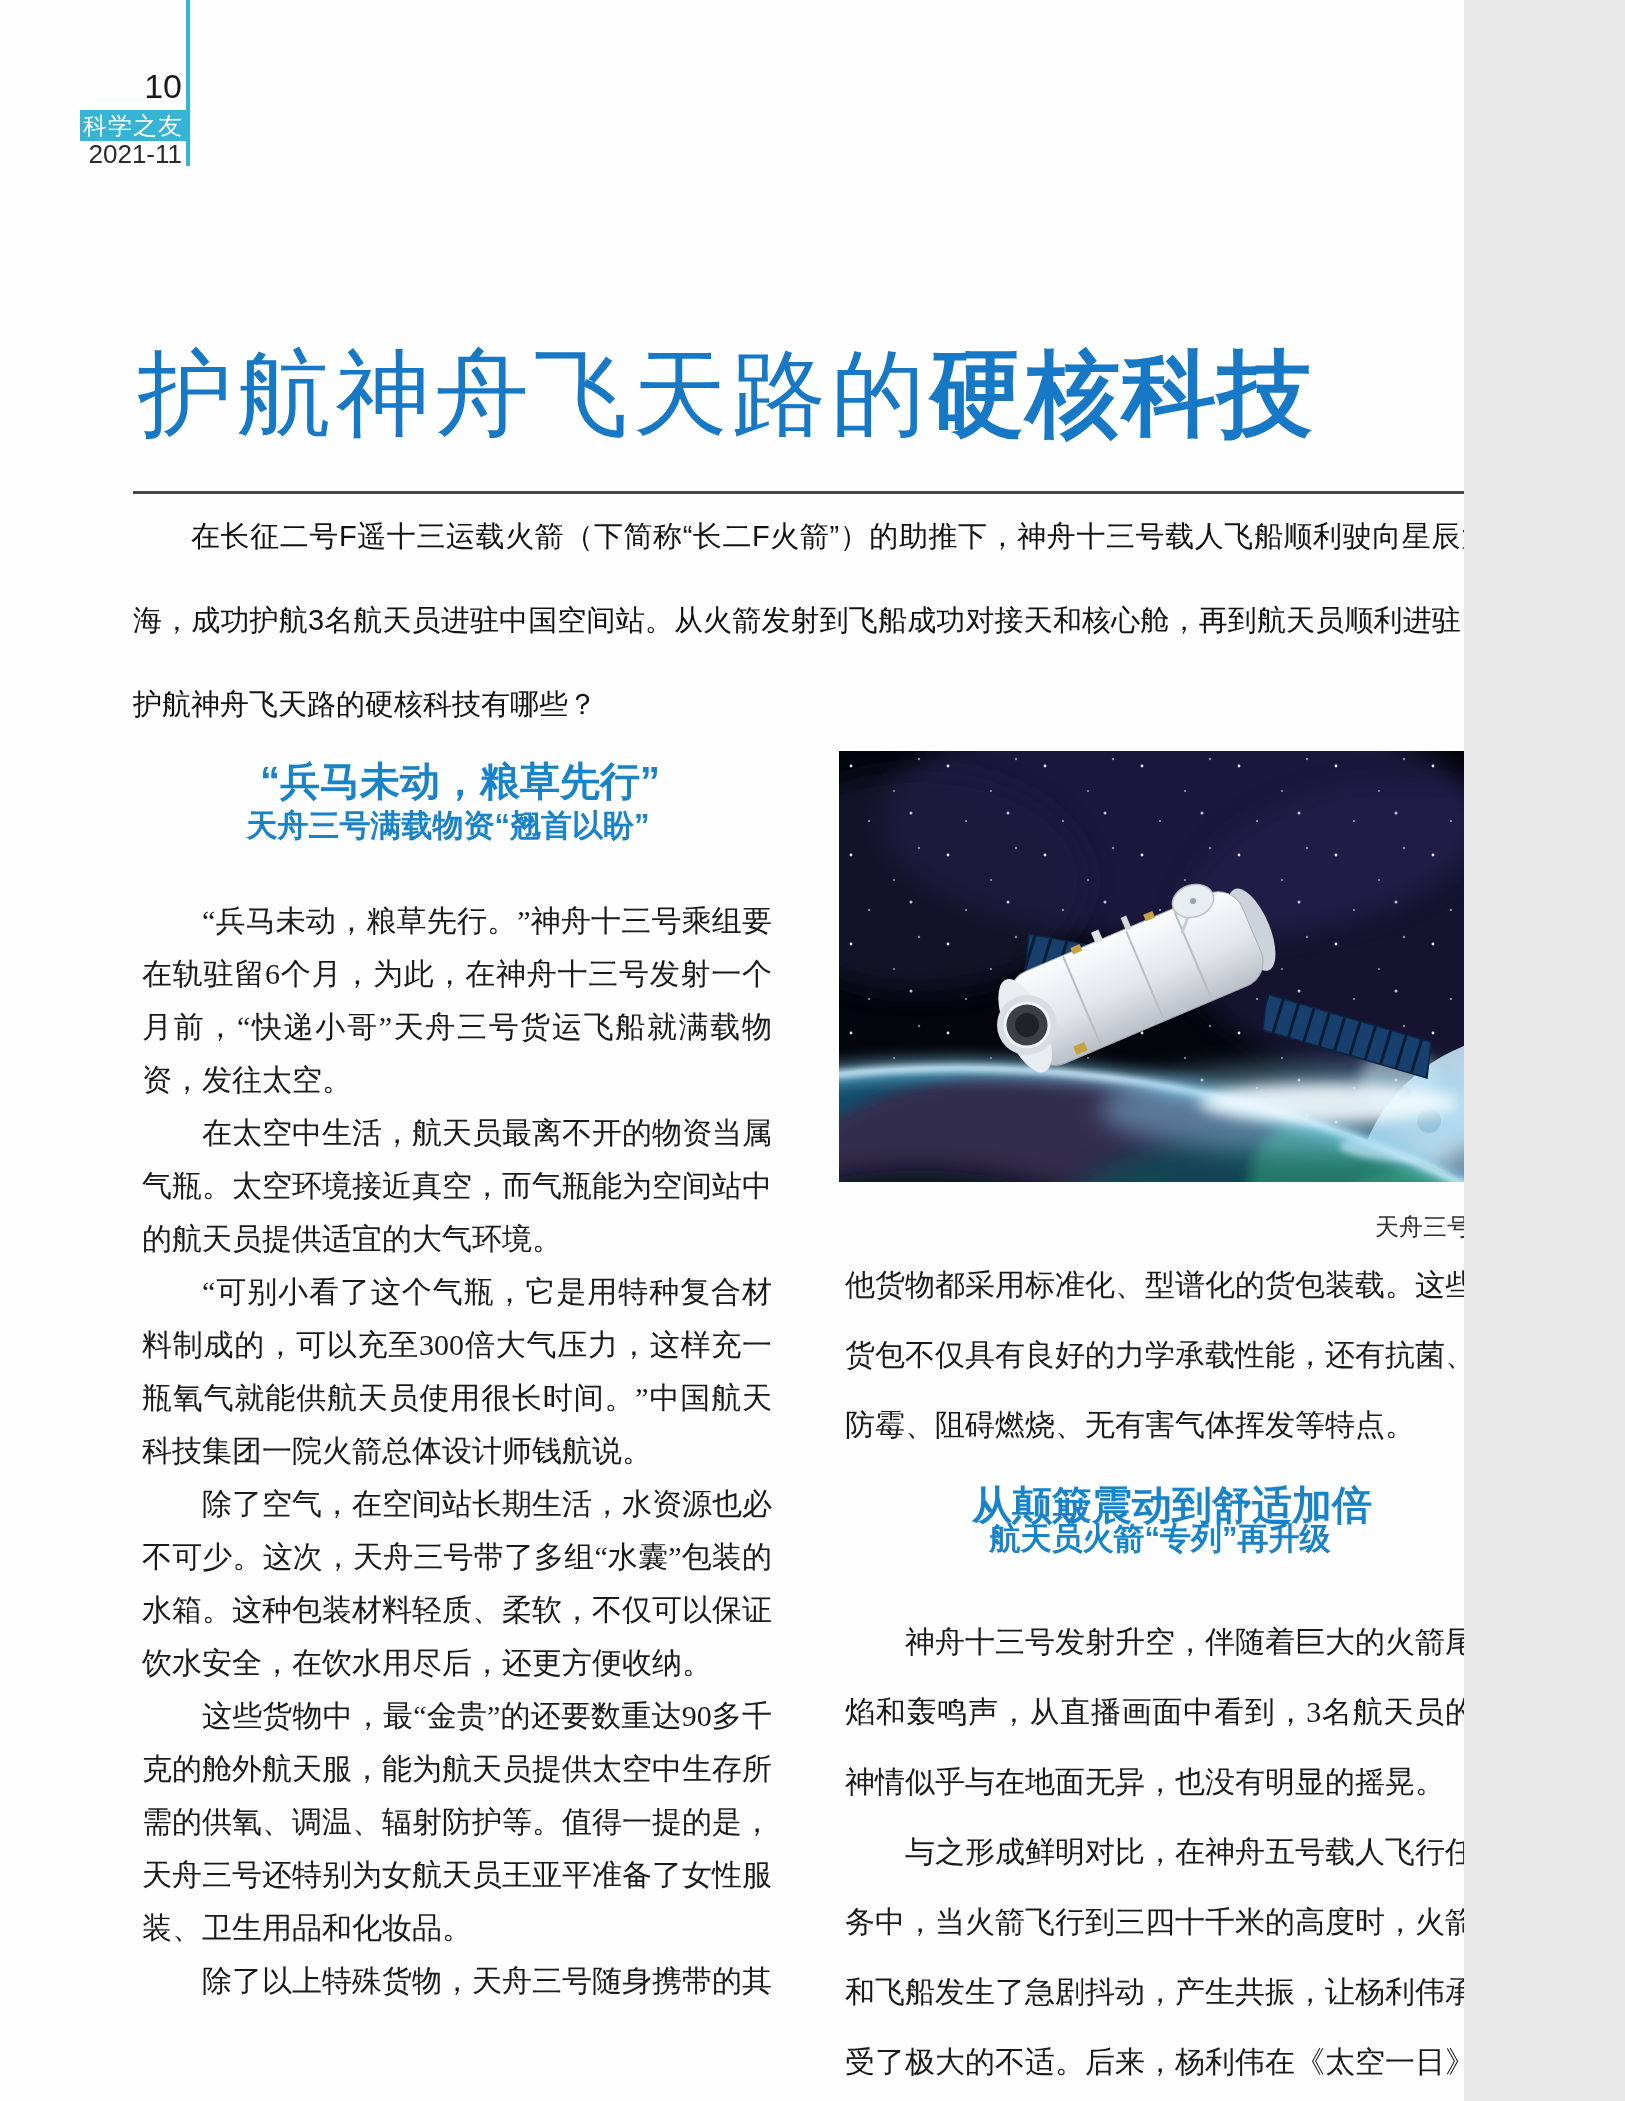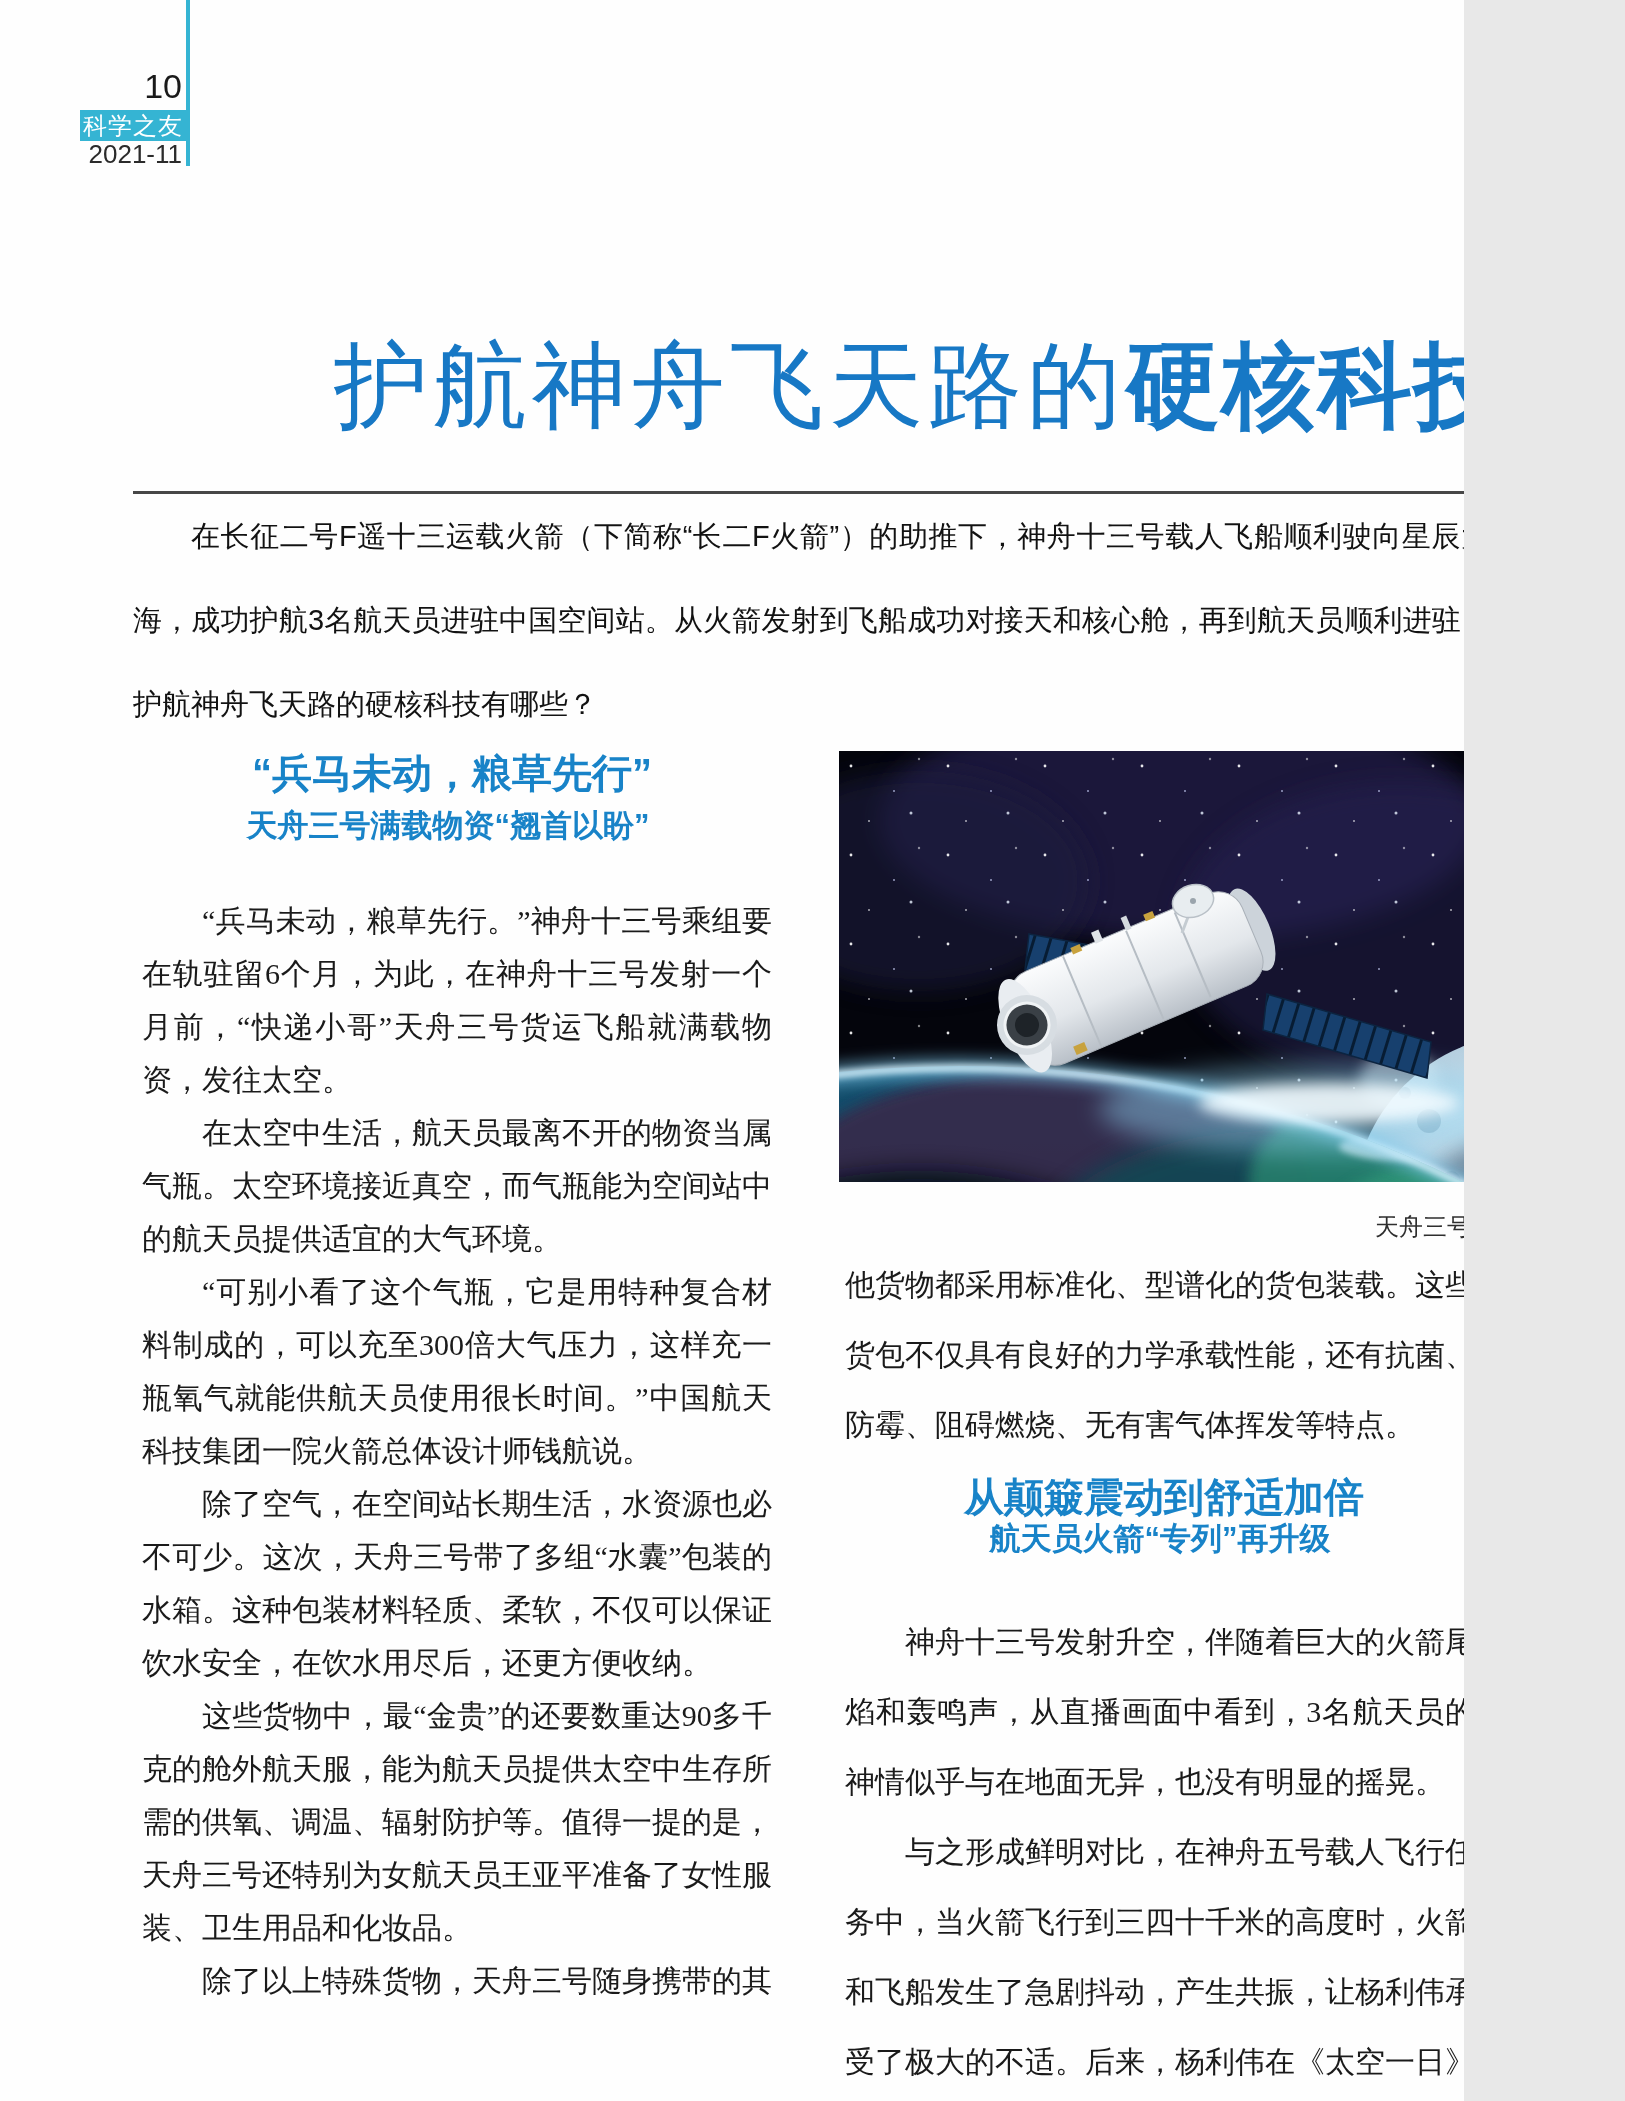--- a/index.html
+++ b/index.html
@@ -14,29 +14,29 @@
   
   .corner-line{position:absolute;left:186px;top:0;width:4px;height:166px;background:#35b4d3;}
   .page-no{position:absolute;left:58px;top:68px;width:124px;text-align:right;
            font-size:34px;line-height:36px;color:#1a1a1a;}
   .badge{position:absolute;left:80px;top:110px;width:106px;height:31px;background:#35b4d3;
          display:flex;align-items:center;justify-content:center;}
   .badge span{color:#ffffff;font-size:24px;letter-spacing:1px;}
   .issue{position:absolute;left:58px;top:141px;width:124px;text-align:right;
          font-size:26px;line-height:27px;color:#2b2b2b;}
   
-  .title{position:absolute;left:130px;top:332px;width:1380px;margin:0;
-         font-size:94px;line-height:108px;color:#1778c5;white-space:nowrap;text-align:right;}
+  .title{position:absolute;left:130px;top:332px;width:1380px;margin:8px;
+         font-size:94px;line-height:108px;color:#1778c5;white-space:nowrap;}
   .t-light{font-weight:400;letter-spacing:5px;}
   .t-bold{font-weight:800;letter-spacing:2px;}
   .rule{position:absolute;left:133px;top:491px;width:1357px;height:3px;background:#474747;}
   .intro{position:absolute;left:133px;top:494px;width:1357px;margin:0;
          font-size:29px;line-height:84px;text-align:justify;text-indent:58px;color:#121212;}
   
-  .sec-h2{position:absolute;margin:4px;width:630px;text-align:center;
+  .sec-h2{position:absolute;margin:12px;width:630px;text-align:center;
           font-size:40px;line-height:50px;font-weight:700;color:#1883c8;}
   .sec-h3{position:absolute;margin:0;width:630px;text-align:center;
           font-size:31px;line-height:40px;font-weight:700;color:#1883c8;}
   .h2-left{left:133px;top:744px;}
   .h3-left{left:133px;top:806px;}
   .h2-right{left:845px;top:1468px;}
   .h3-right{left:845px;top:1519px;}
   
   .serif{font-family:"Liberation Serif","DejaVu Serif",serif;}
   .col-left-body{position:absolute;left:142px;top:894px;width:630px;

